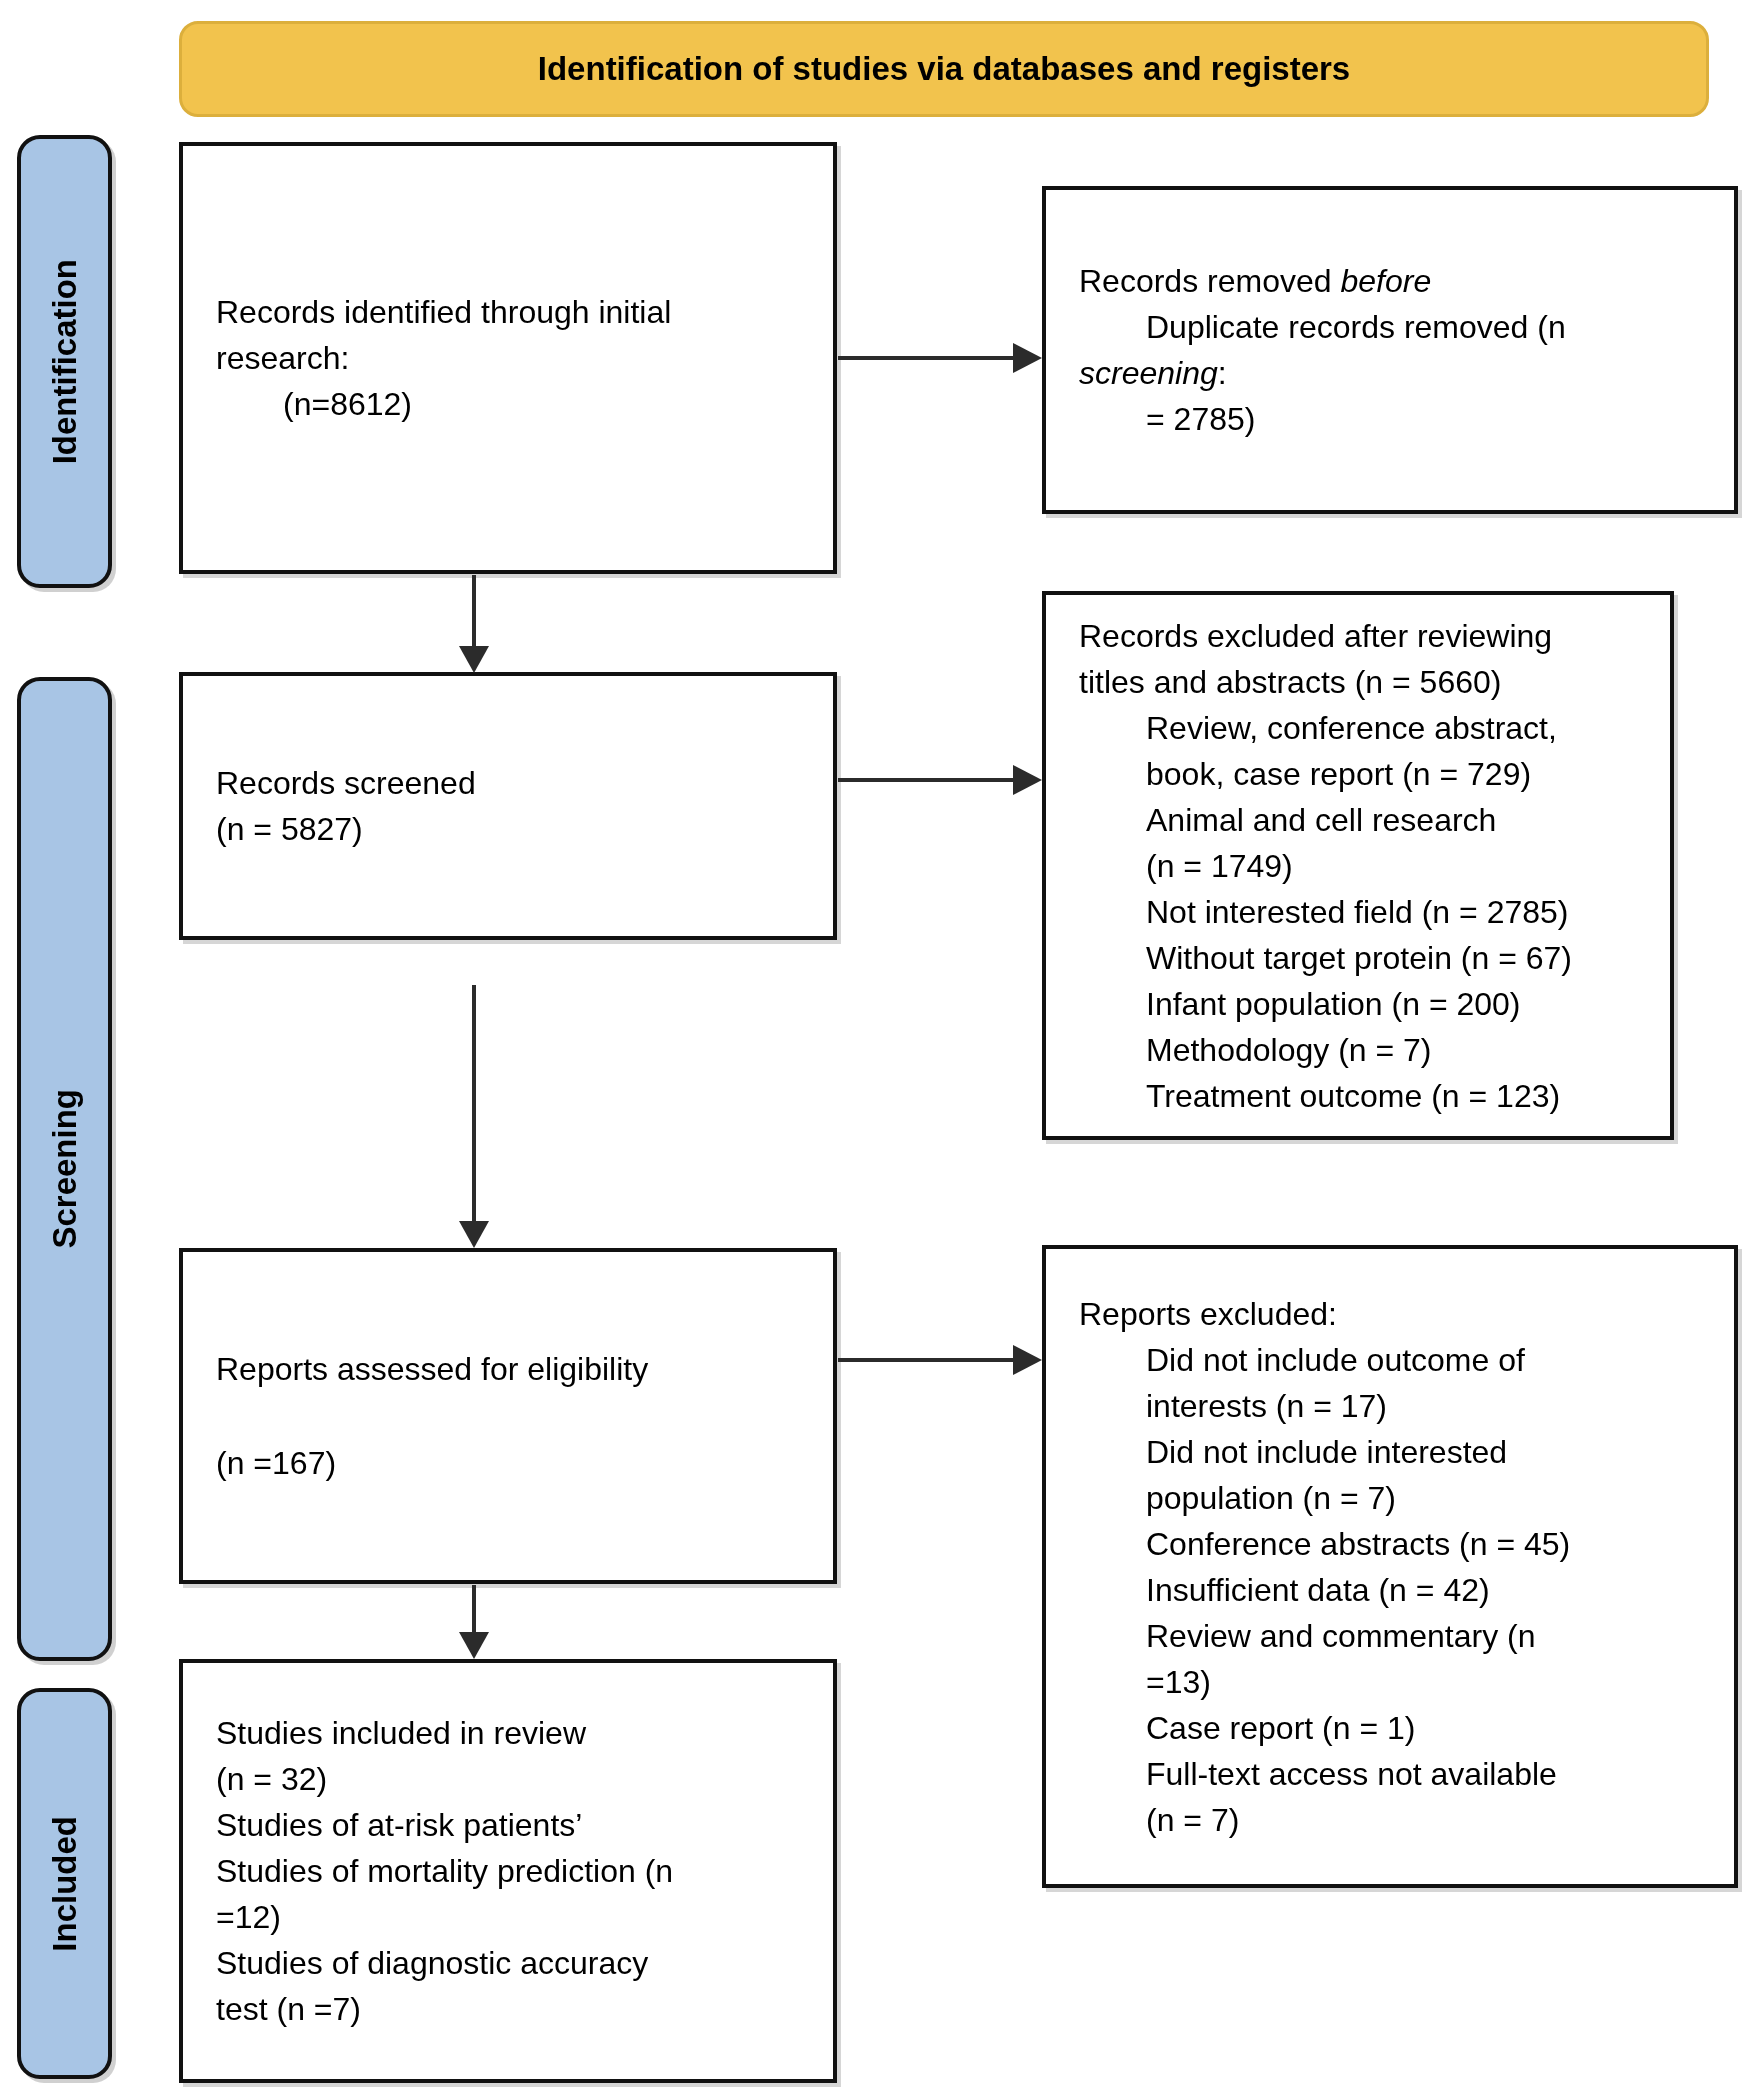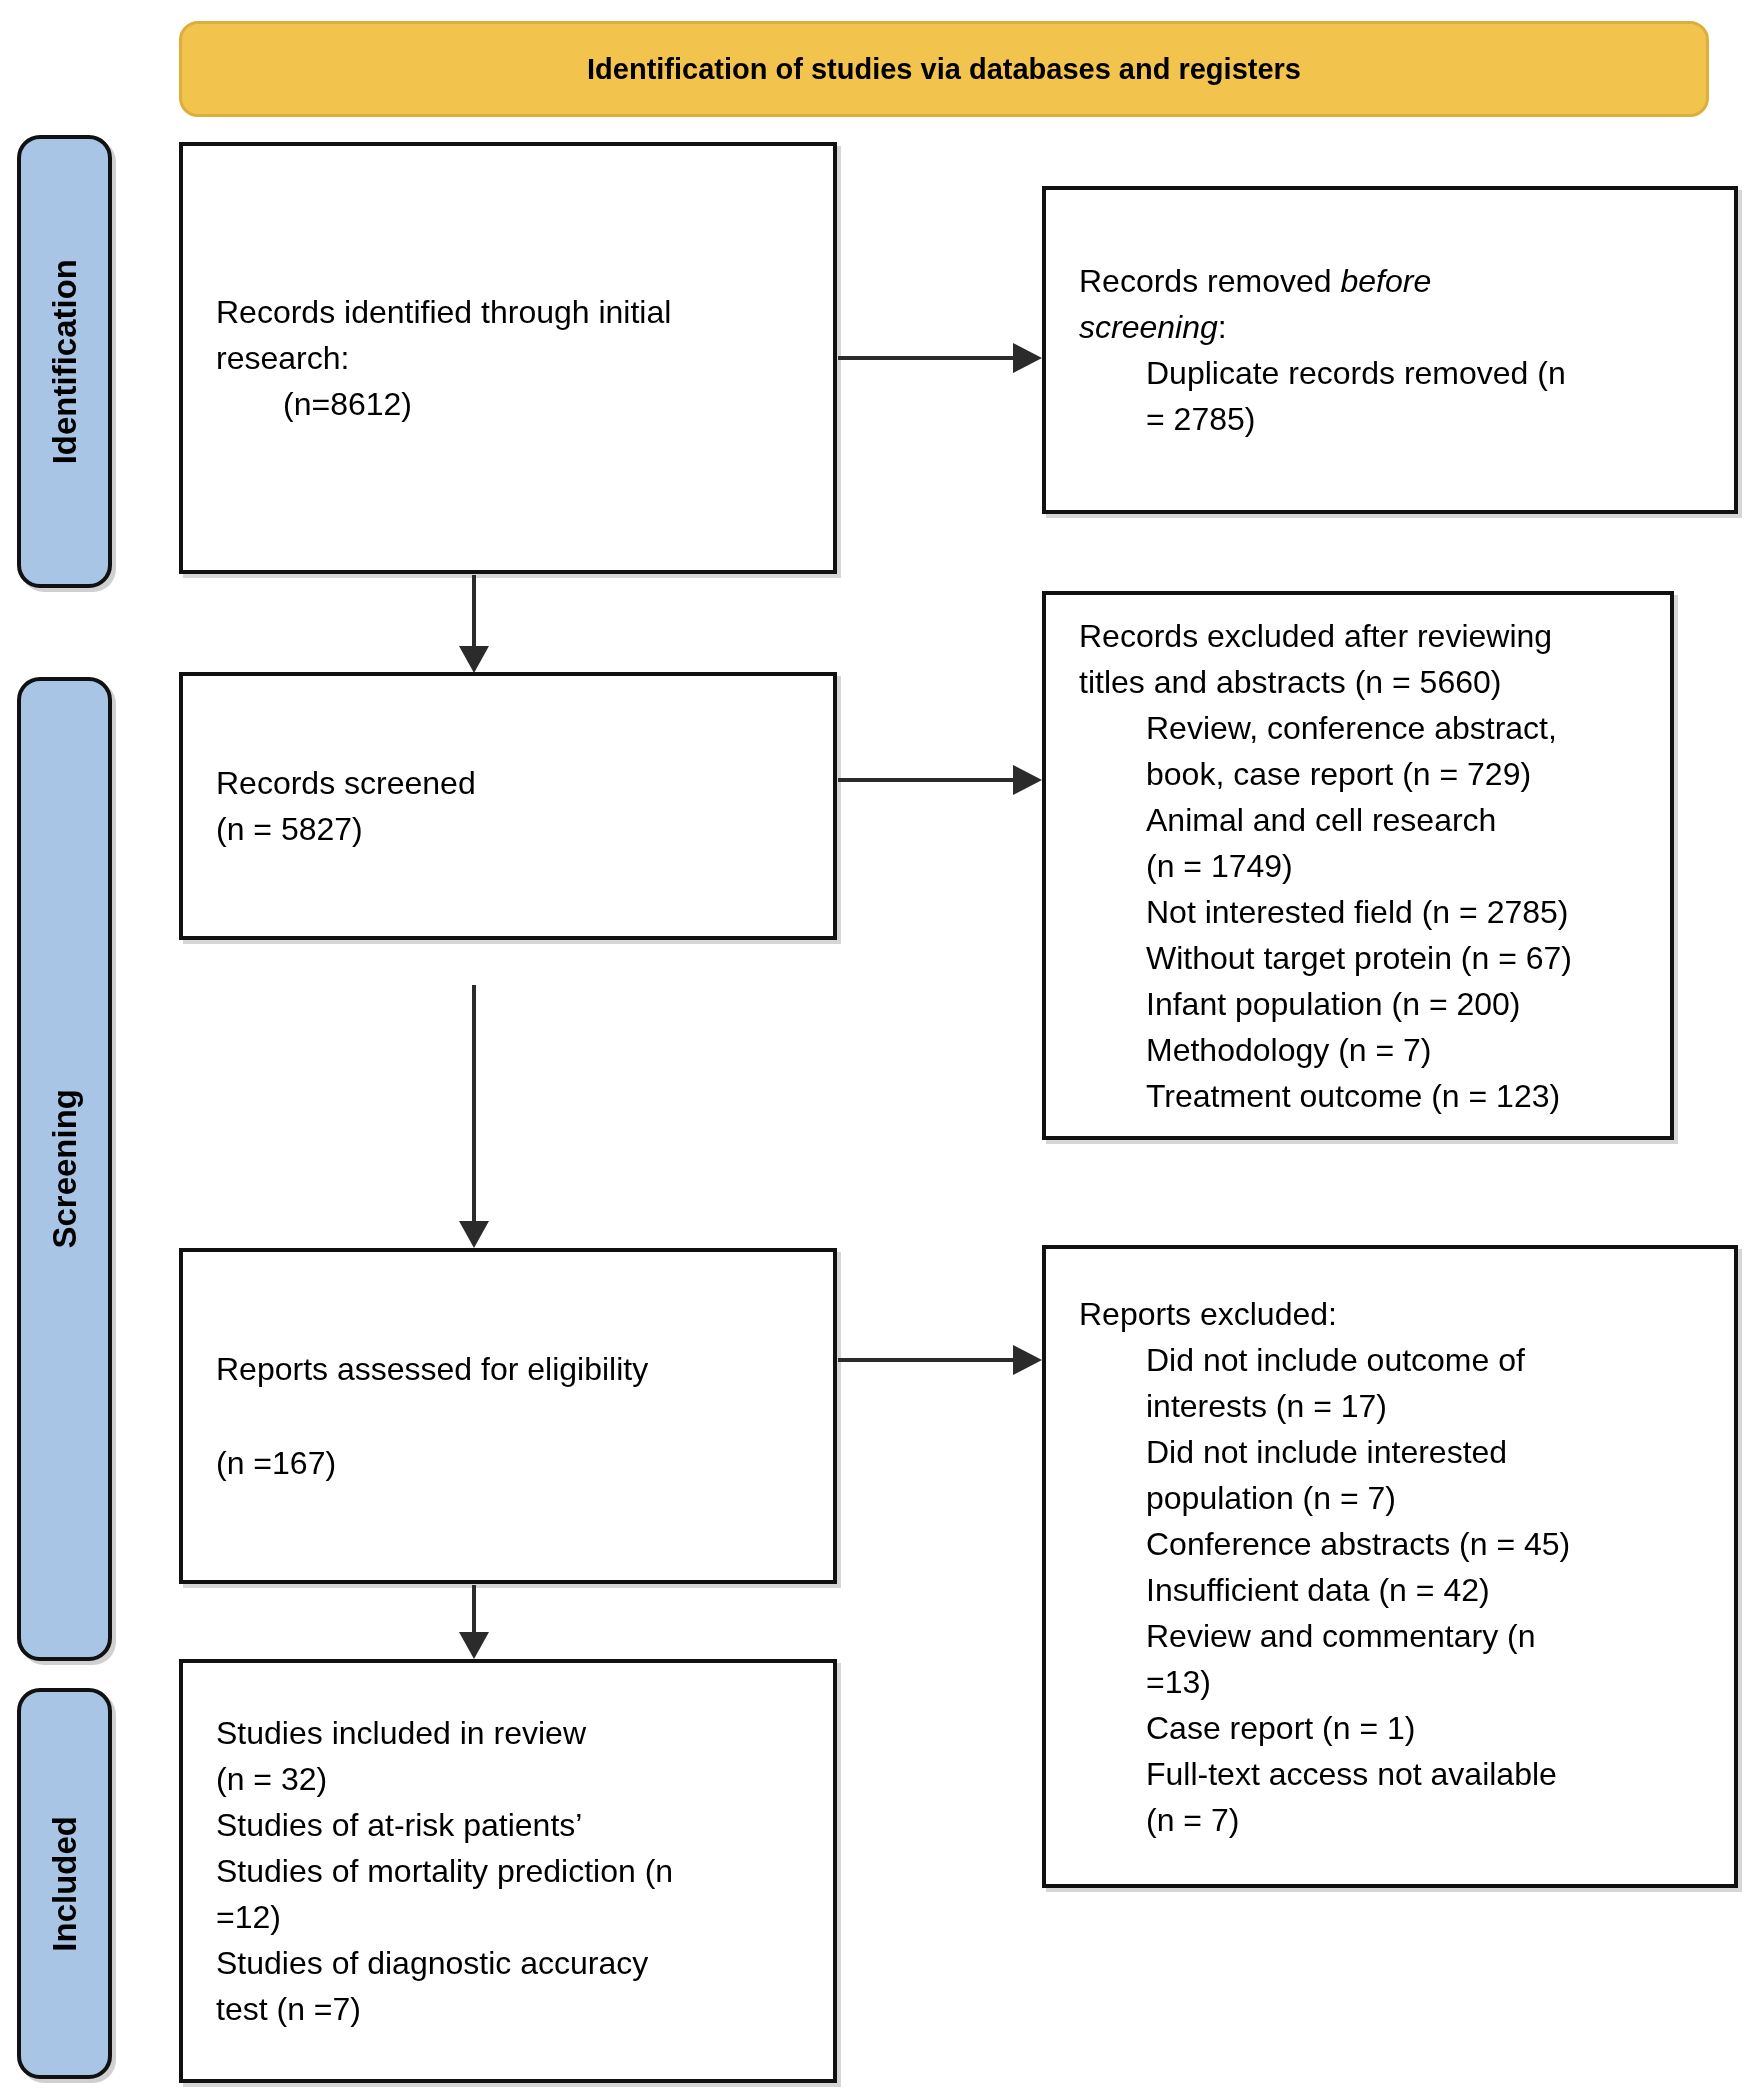--- a/index.html
+++ b/index.html
@@ -13,21 +13,21 @@
   }
 
   
   .banner{
     position:absolute;left:179px;top:21px;width:1530px;height:96px;
     background:var(--banner-bg,#F2C34D);
     border:3px solid var(--banner-edge,#DCAF3C);
     border-radius:19px;
     box-sizing:border-box;
     display:flex;align-items:center;justify-content:center;
-    font-size:29px;font-weight:bold;
+    font-size:33px;font-weight:bold;
   }
 
   
   .stage{
     position:absolute;left:17px;width:95px;
     background:var(--label-bg,#A8C5E5);
     border:4px solid #111;
     border-radius:23px;
     box-sizing:border-box;
     box-shadow:4px 4px 0 rgba(120,120,120,0.35);
@@ -115,22 +115,22 @@
   </div>
 
   <div class="fbox box-records-identified">
       <div class="line">Records identified through initial</div>
       <div class="line">research:</div>
       <div class="line ind">(n=8612)</div>
     </div>
 
   <div class="fbox box-records-removed">
       <div class="line">Records removed <em>before</em></div>
+      <div class="line ind">Duplicate records removed (n</div>
       <div class="line"><em>screening</em>:</div>
-      <div class="line ind">Duplicate records removed (n</div>
       <div class="line ind">= 2785)</div>
     </div>
 
   <div class="fbox box-records-screened">
       <div class="line">Records screened</div>
       <div class="line">(n = 5827)</div>
     </div>
 
   <div class="fbox box-records-excluded">
       <div class="line">Records excluded after reviewing</div>

